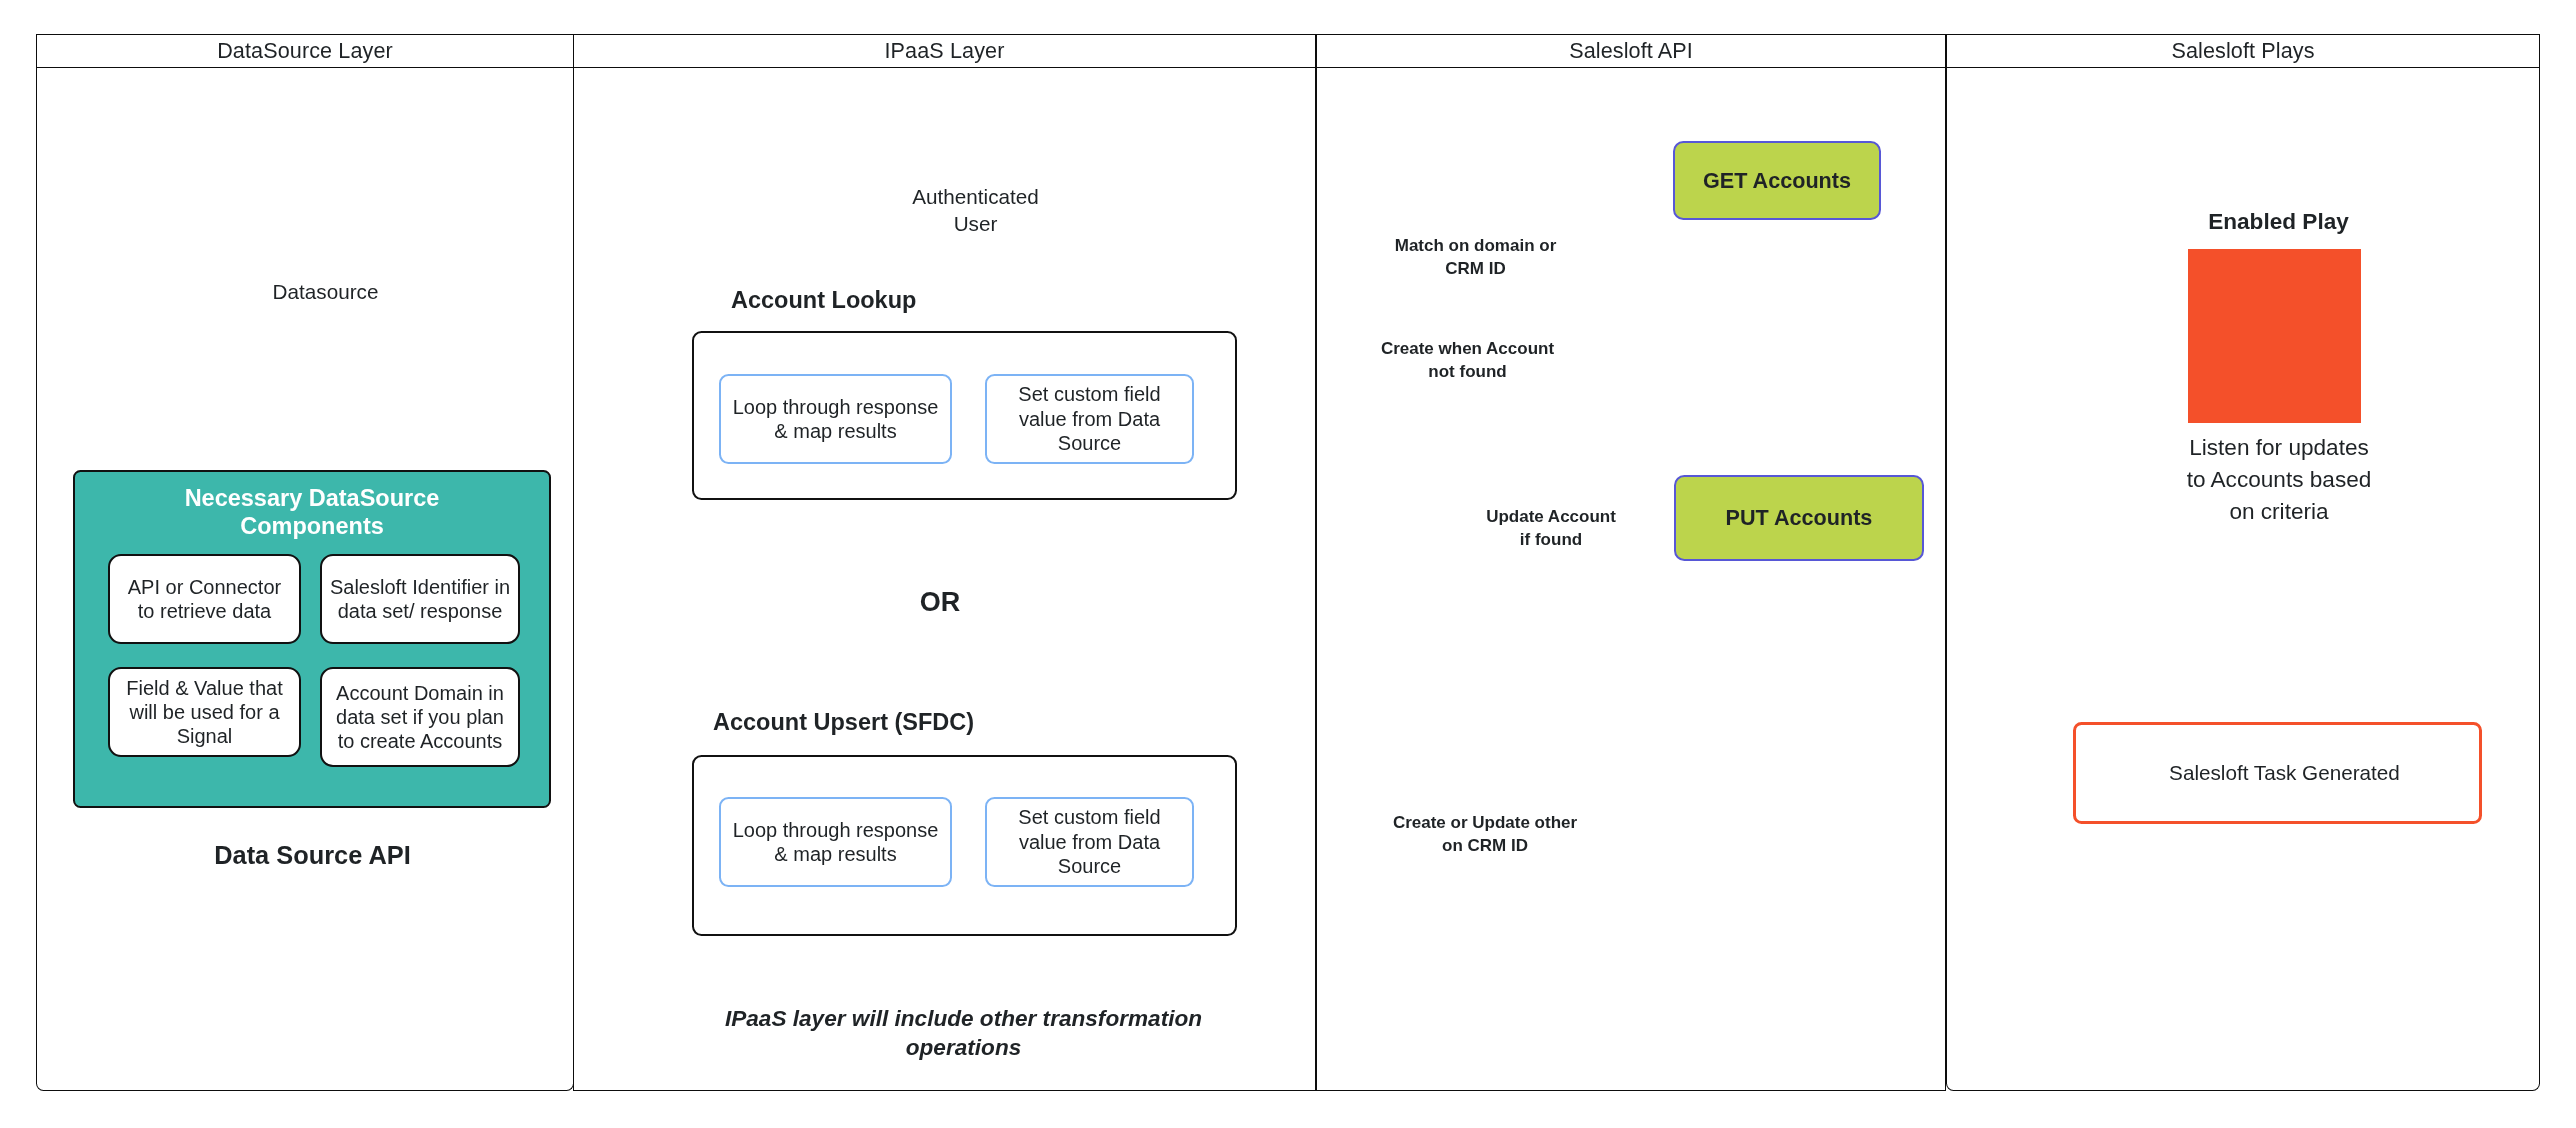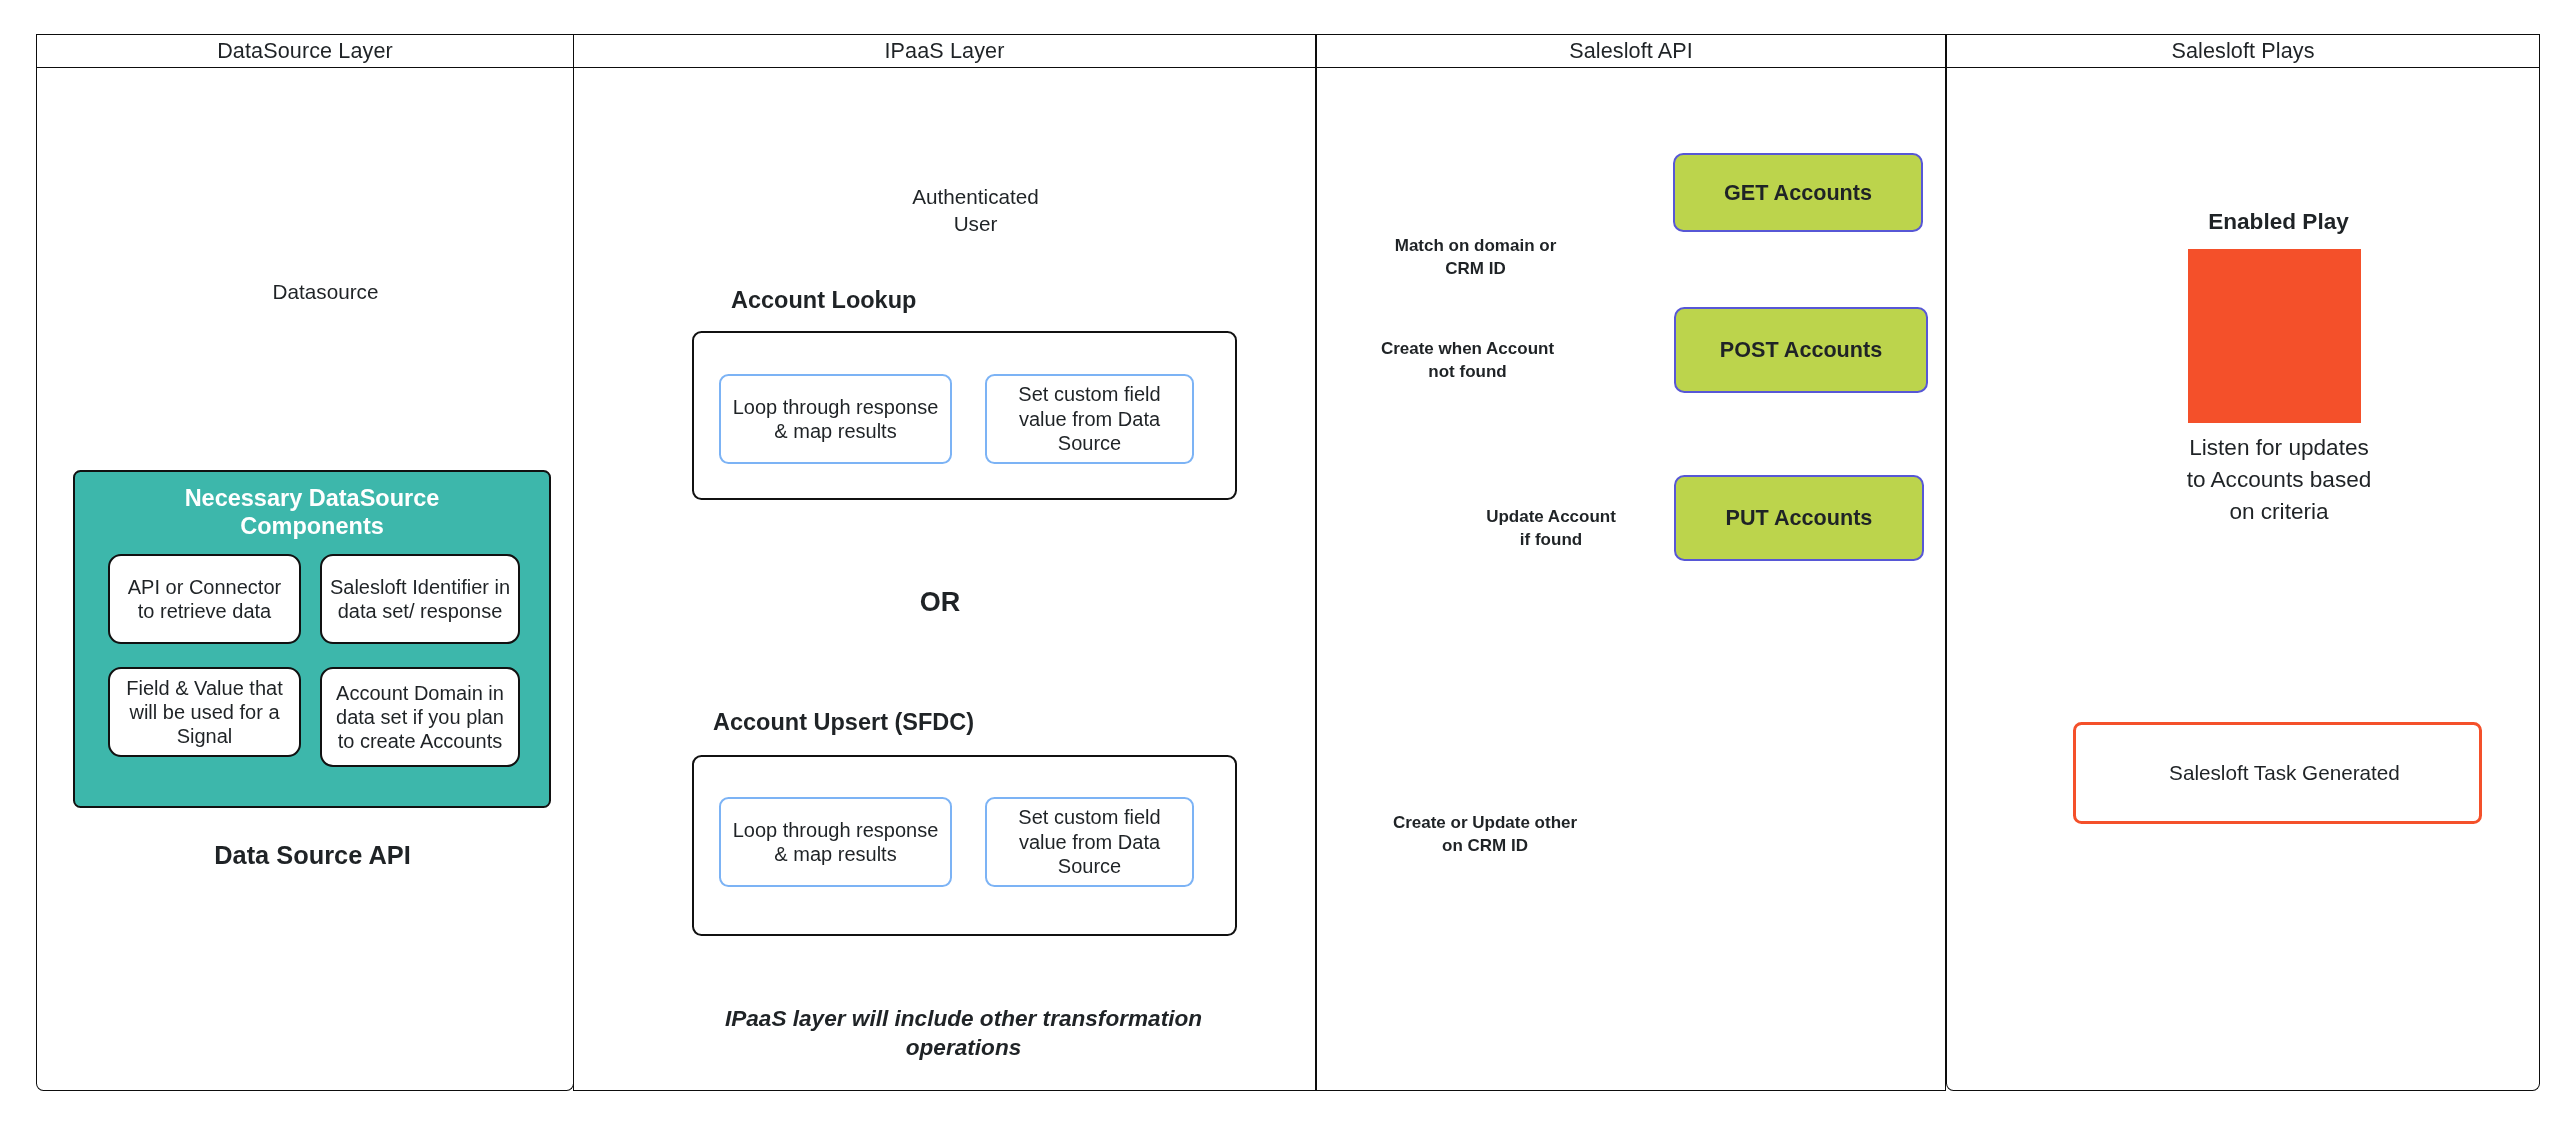--- a/index.html
+++ b/index.html
@@ -320,25 +320,22 @@
   </div>
   <div class="abs proc-step" style="left:985px;top:797px;width:209px;height:90px;">
     <span>Set custom field value from Data Source</span>
   </div>
 
   <div class="abs italic-note" style="left:658px;top:1004px;width:611px;font-weight:bold;">
     <div>IPaaS layer will include other transformation</div>
     <div>operations</div>
   </div>
 
-  <div class="abs api-box" style="left:1673px;top:141px;width:250px;height:79px;margin-top:12px;">
+  <div class="abs api-box" style="left:1673px;top:141px;width:208px;height:79px;">
     <span>GET Accounts</span>
-  </div>
-  <div class="abs api-box" style="left:1674px;top:307px;width:254px;height:86px;">
-    <span>POST Accounts</span>
   </div>
   <div class="abs api-box" style="left:1674px;top:475px;width:250px;height:86px;">
     <span>PUT Accounts</span>
   </div>
 
   <div class="abs edge-label" style="left:1344px;top:235px;width:263px;">
     <div>Match on domain or</div>
     <div>CRM ID</div>
   </div>
   <div class="abs edge-label" style="left:1333px;top:338px;width:269px;">

